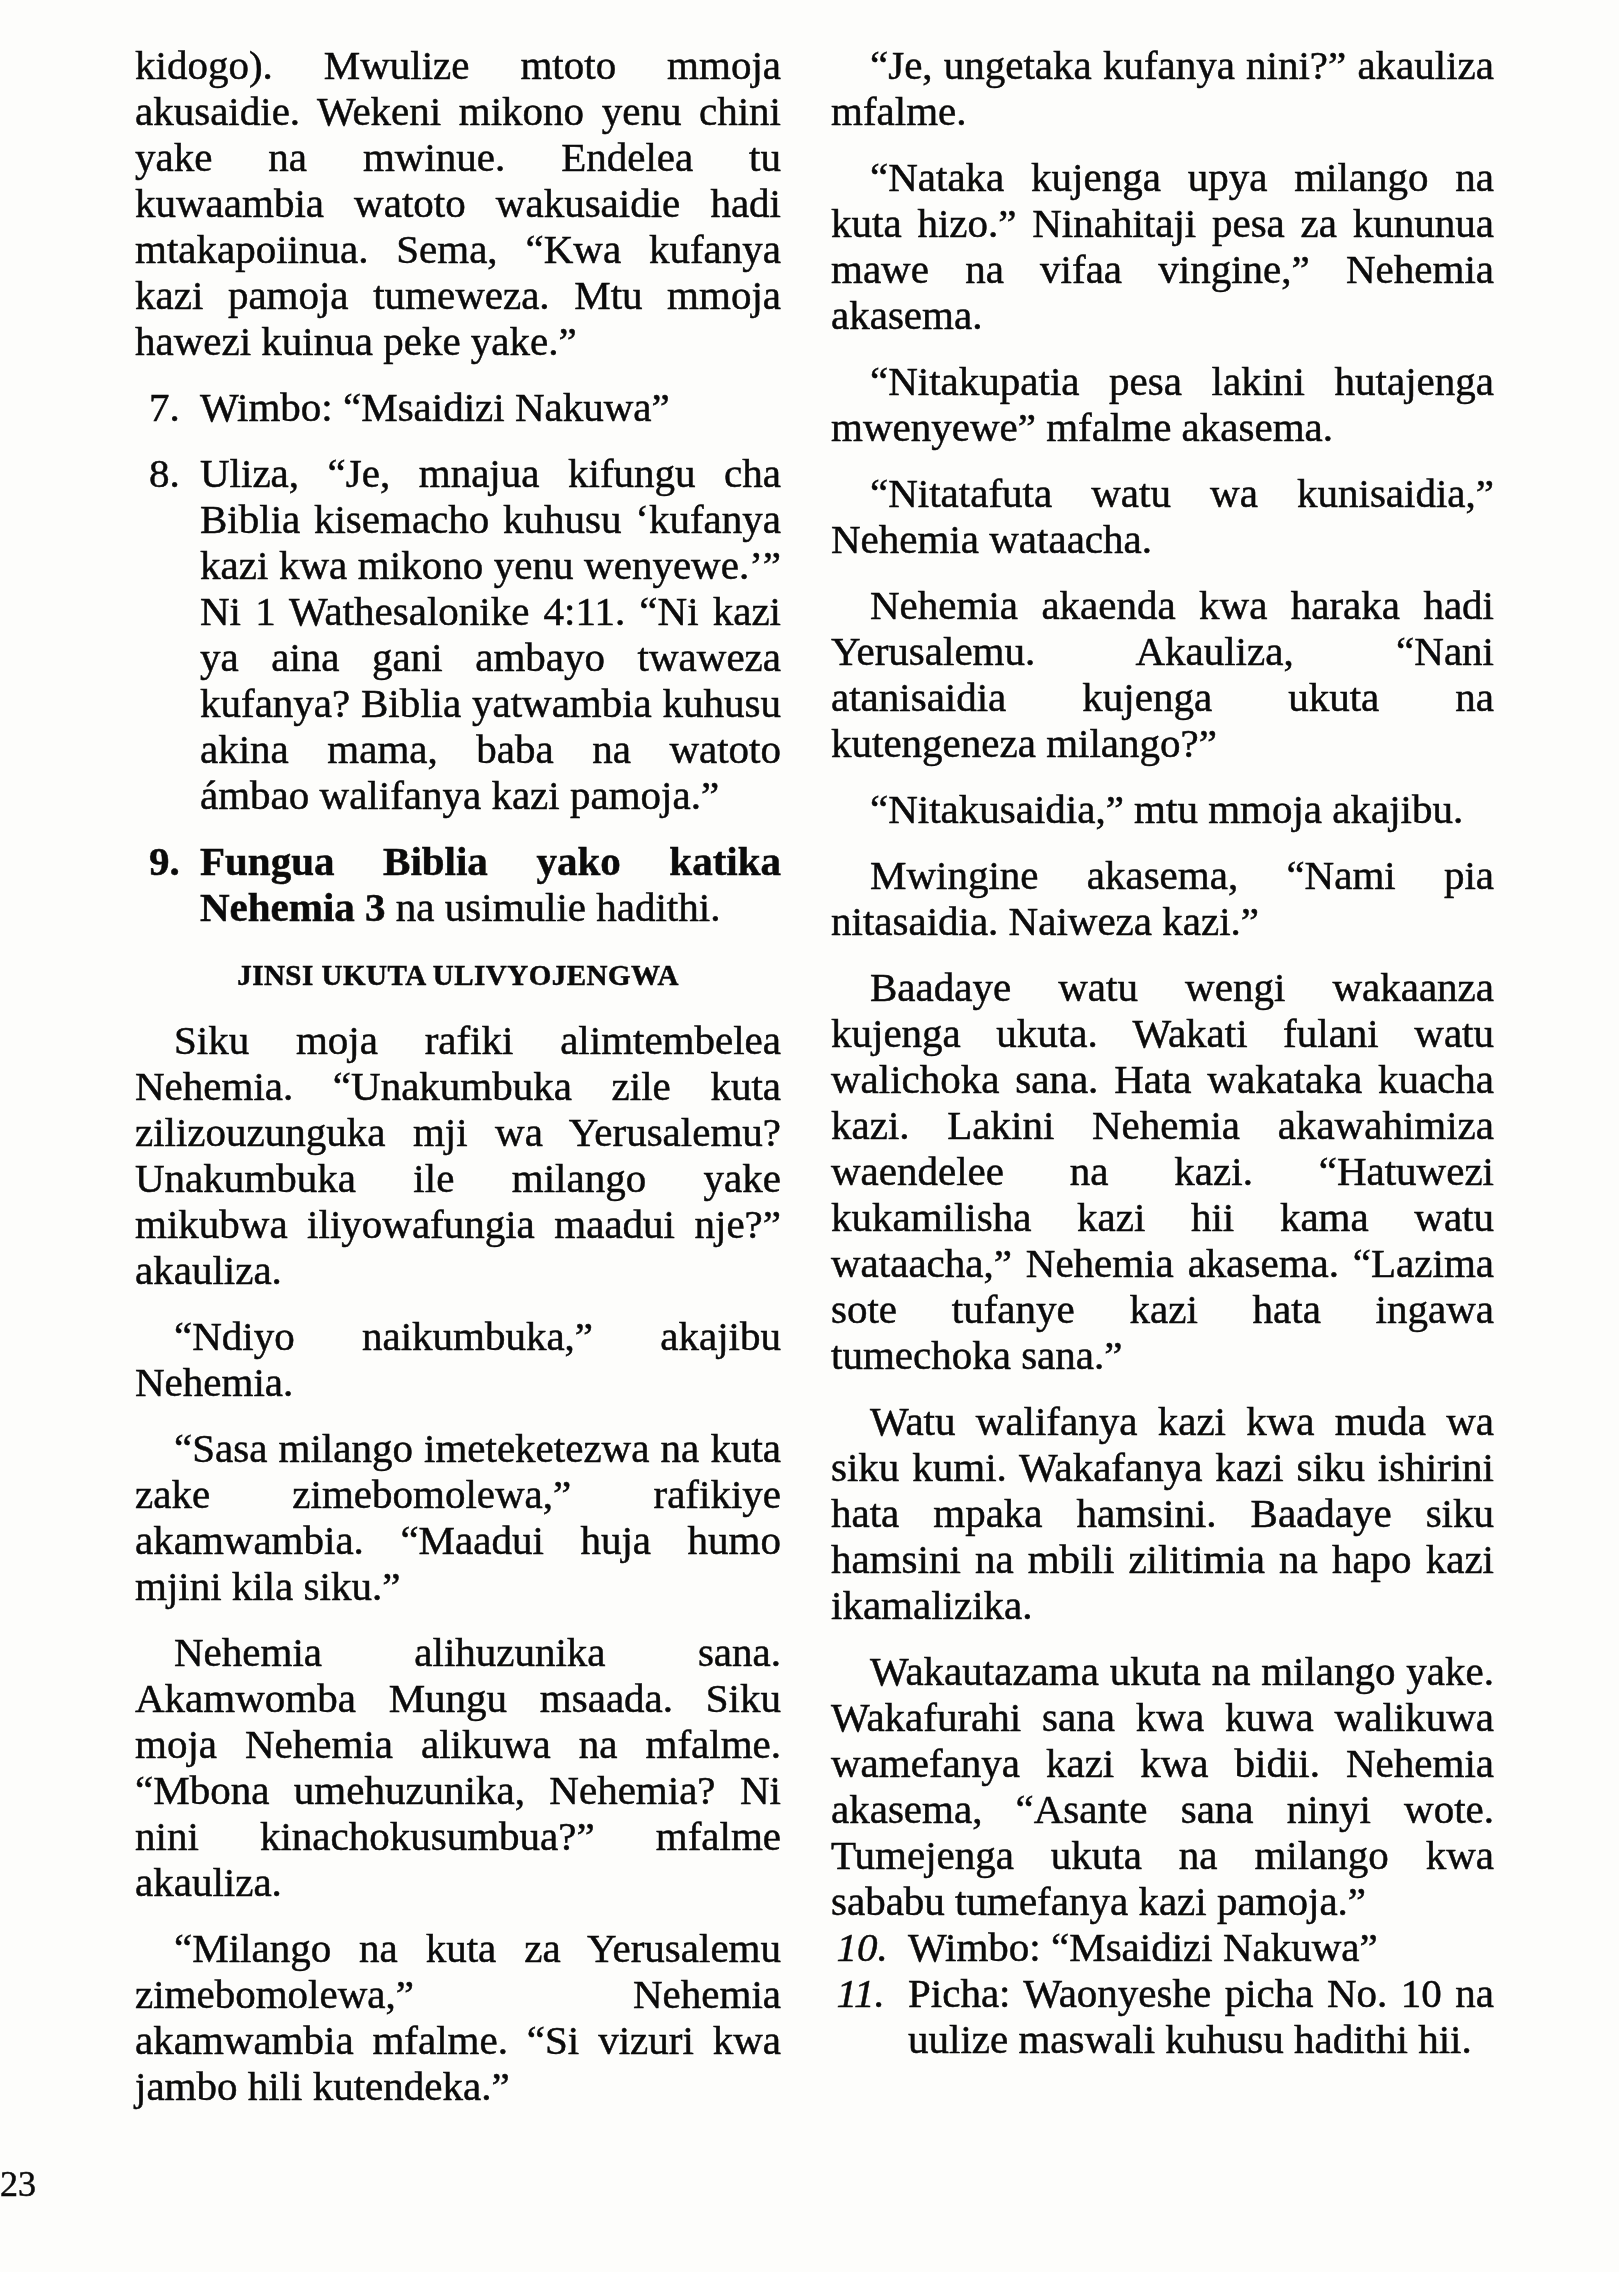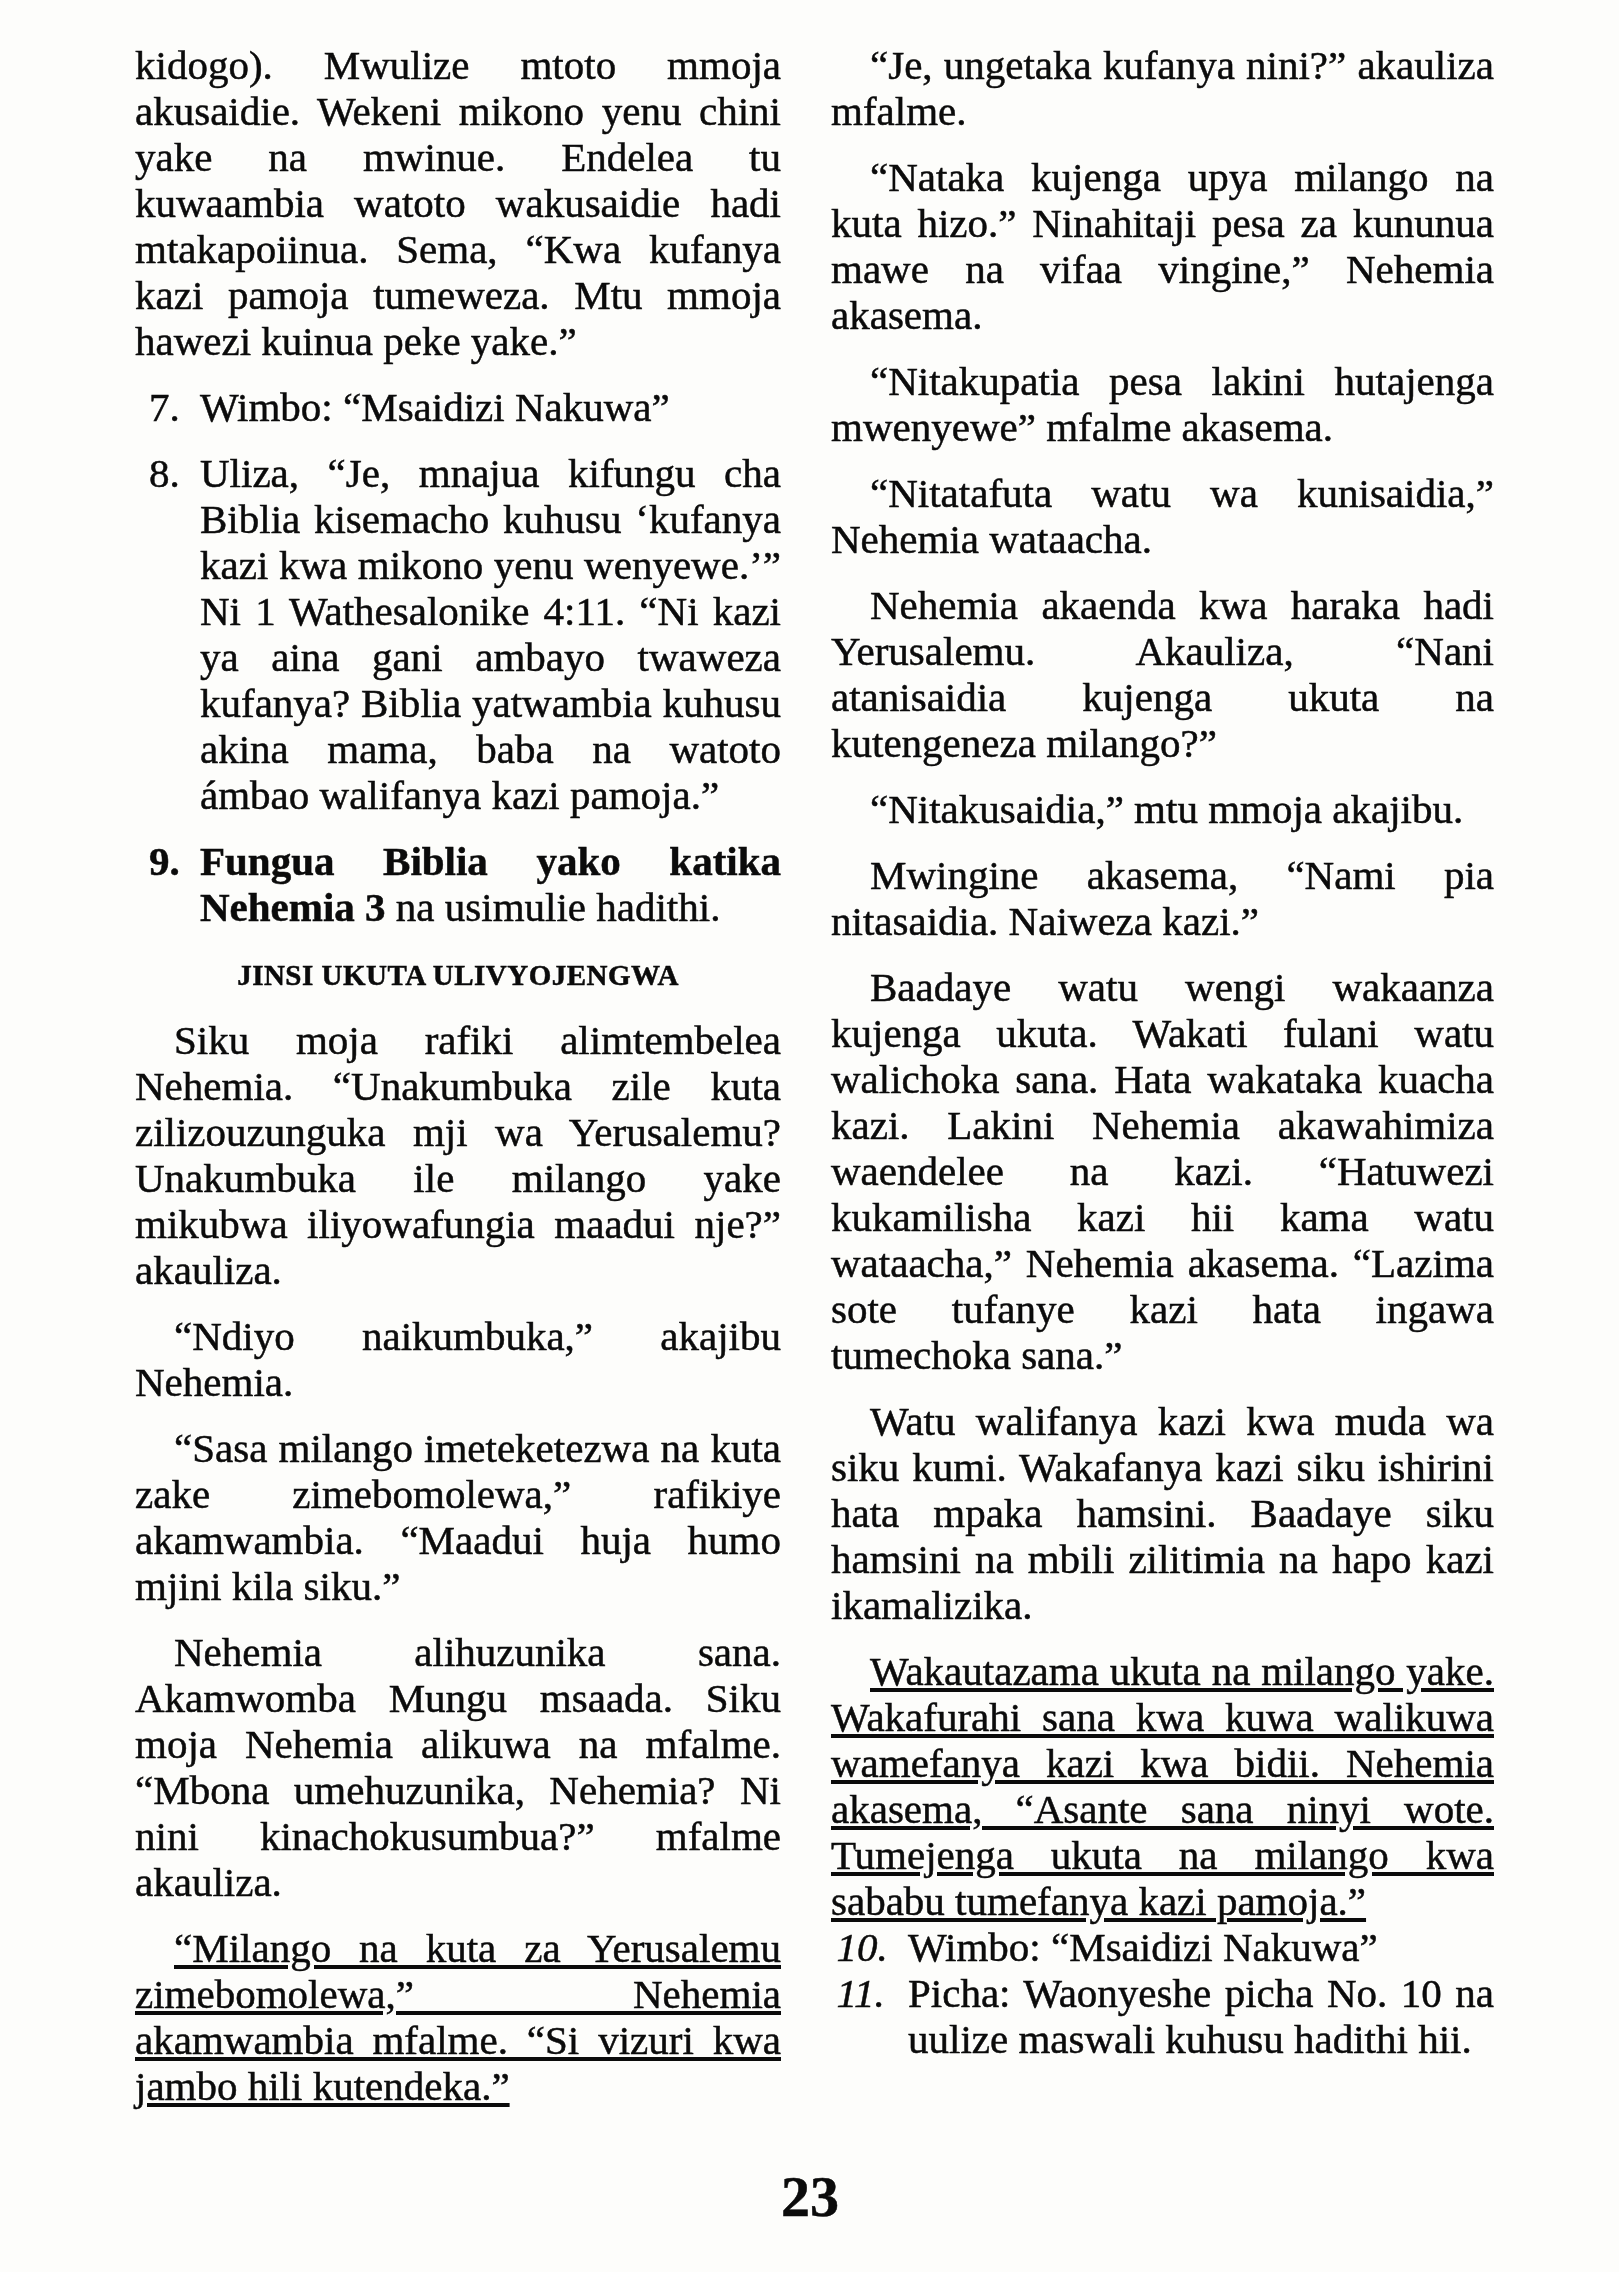--- a/index.html
+++ b/index.html
@@ -25,21 +25,21 @@
     line-height: 46px;
     text-align: justify;
   }
   .col-left  { left: 123px; width: 646px; margin-left: 12px; }
   .col-right { left: 831px; width: 663px; }
 
   .col p {
     margin: 0 0 20px 0;
     text-indent: 39px;
   }
-  .col p.no-gap { margin-bottom: 0; text-decoration: underline; }
+  .col p.no-gap { margin-bottom: 0; }
 
   
   .continuation {
     margin-left: 65px;
     text-indent: 0 !important;
   }
 
   
   .list-item {
     position: relative;
@@ -66,23 +66,22 @@
     margin: 22px 0 18.5px 0;
     letter-spacing: 0.5px;
     white-space: nowrap;
   }
 
   .page-number {
     position: absolute;
     top: 2163px;
     left: 0;
     right: 0;
-    text-align: center;
-    font-size: 58px;
-    font-weight: 700;
+    font-size: 36px;
+    font-weight: 400;
     -webkit-text-stroke: 0.5px #0b0b0b;
   }
 </style>
 </head>
 <body>
 
 <div class="page">
 
   <div class="col col-left">
 

